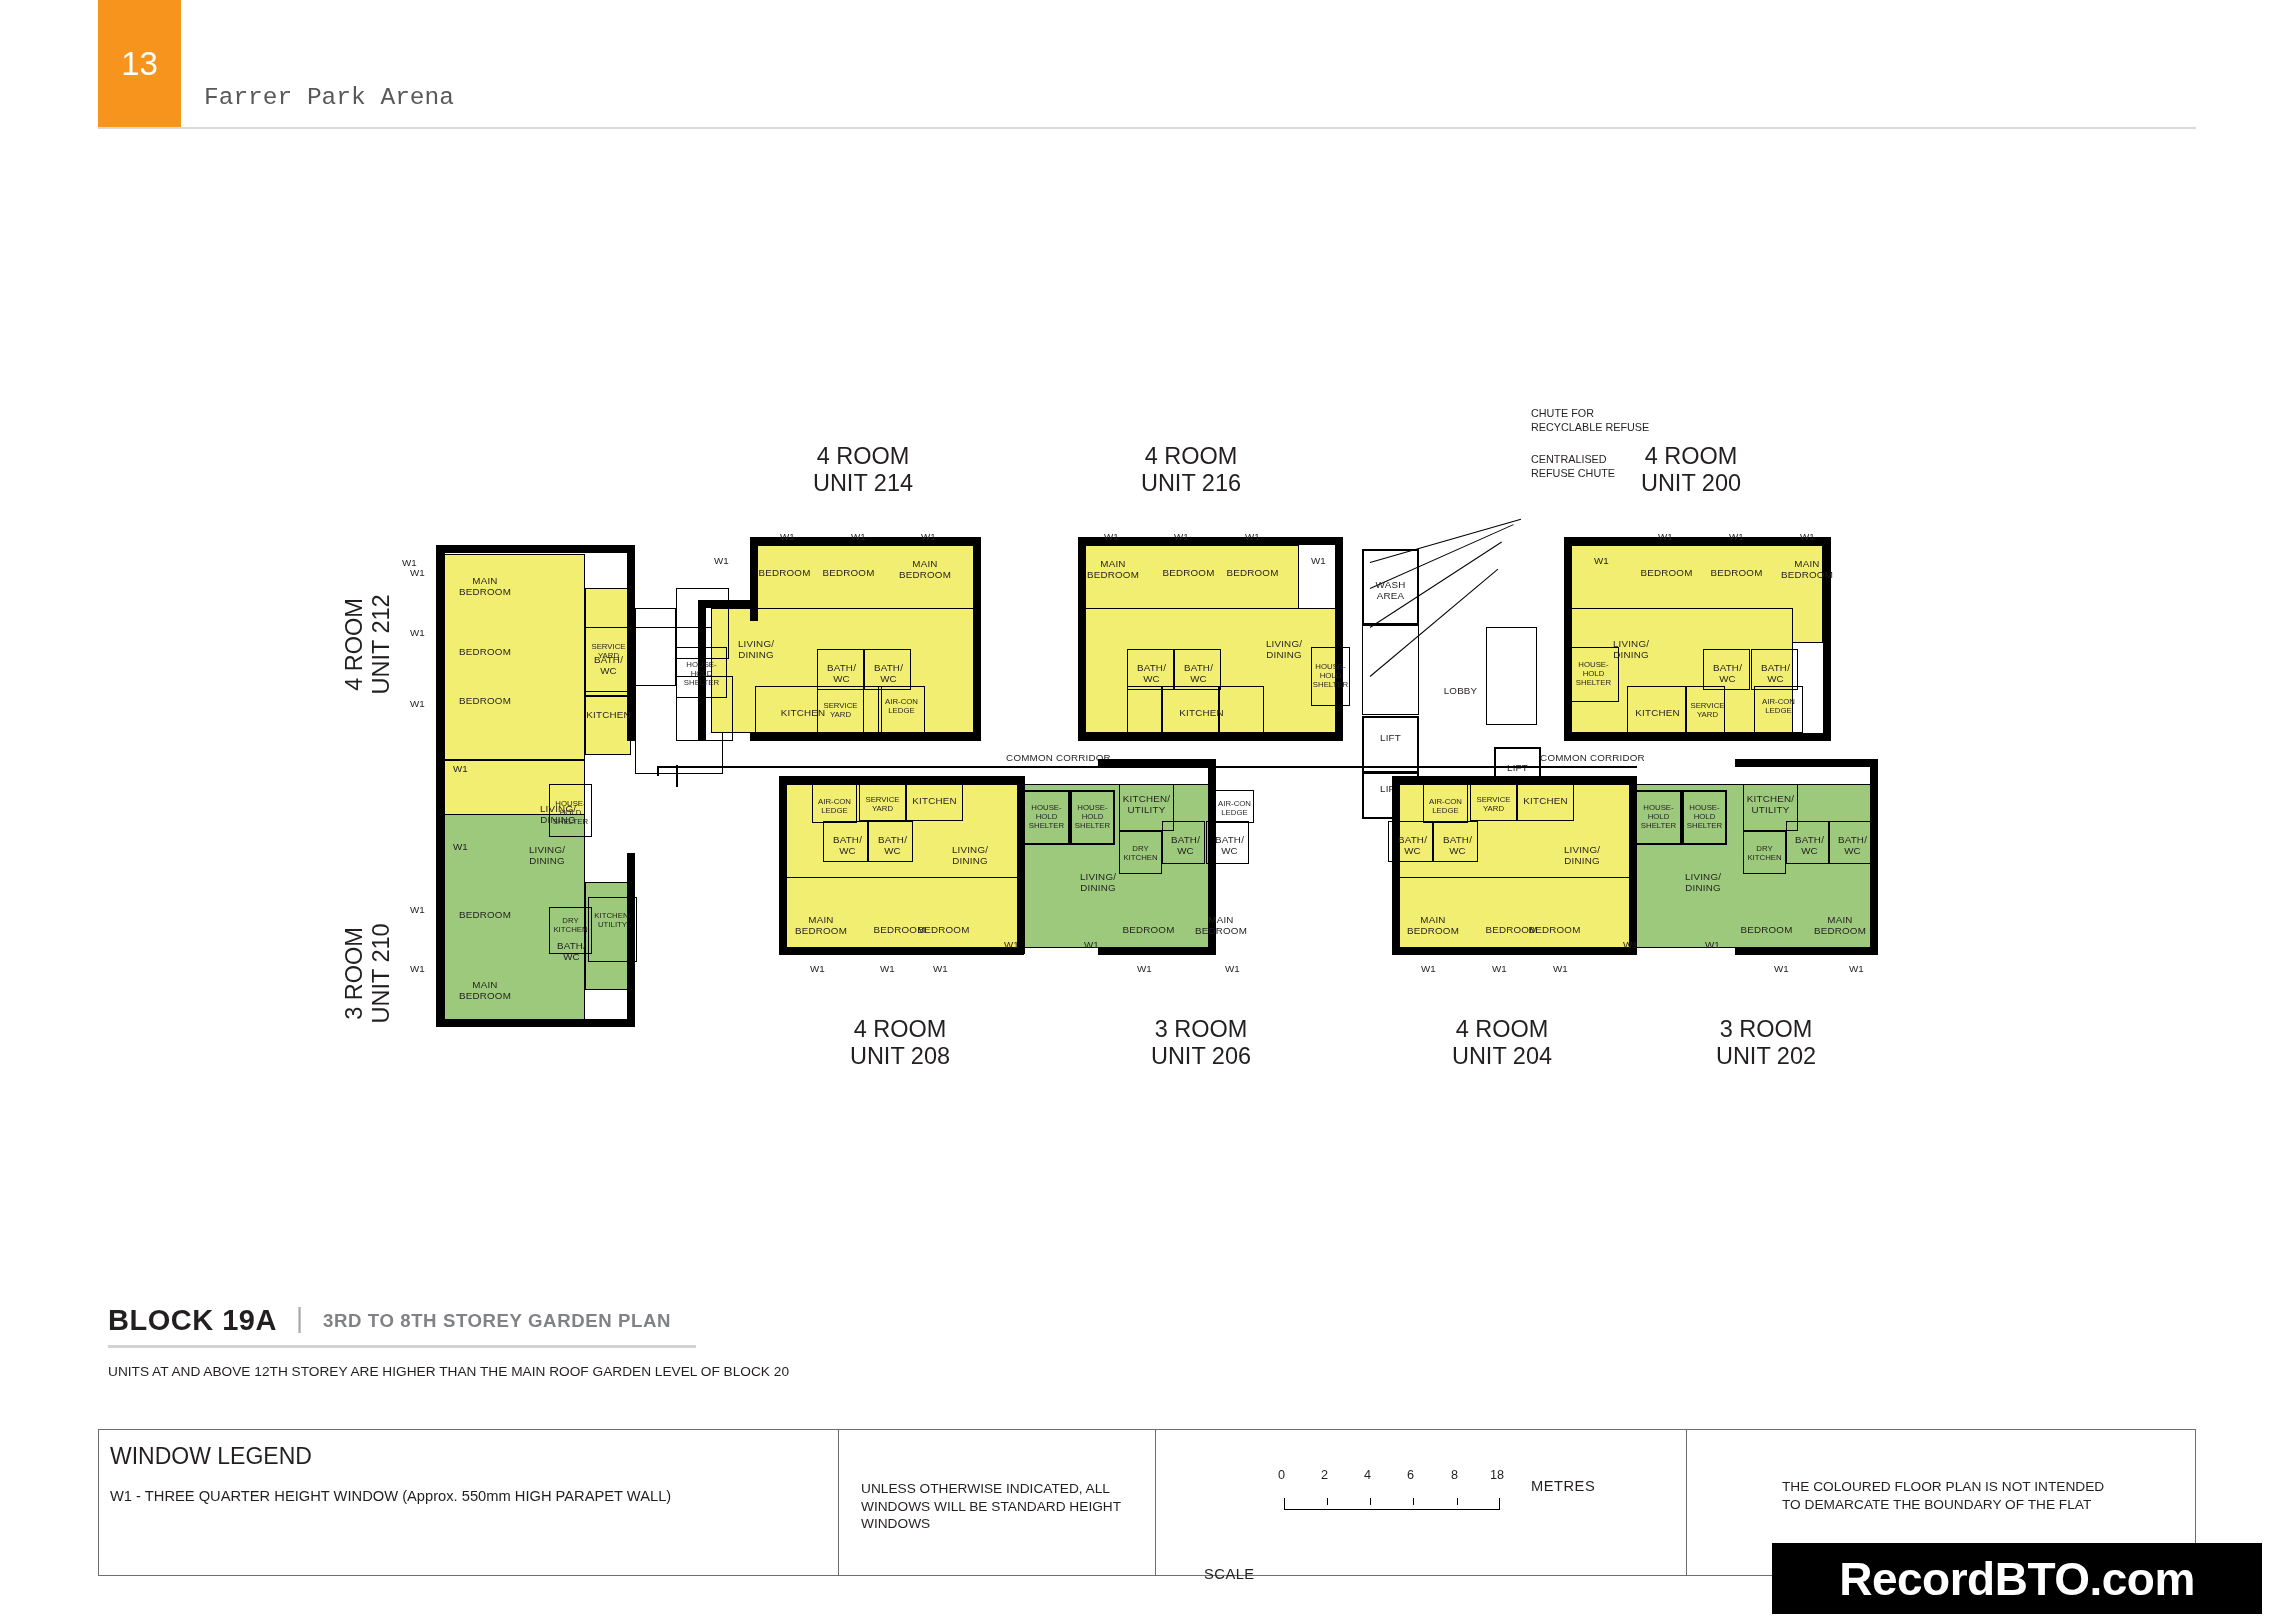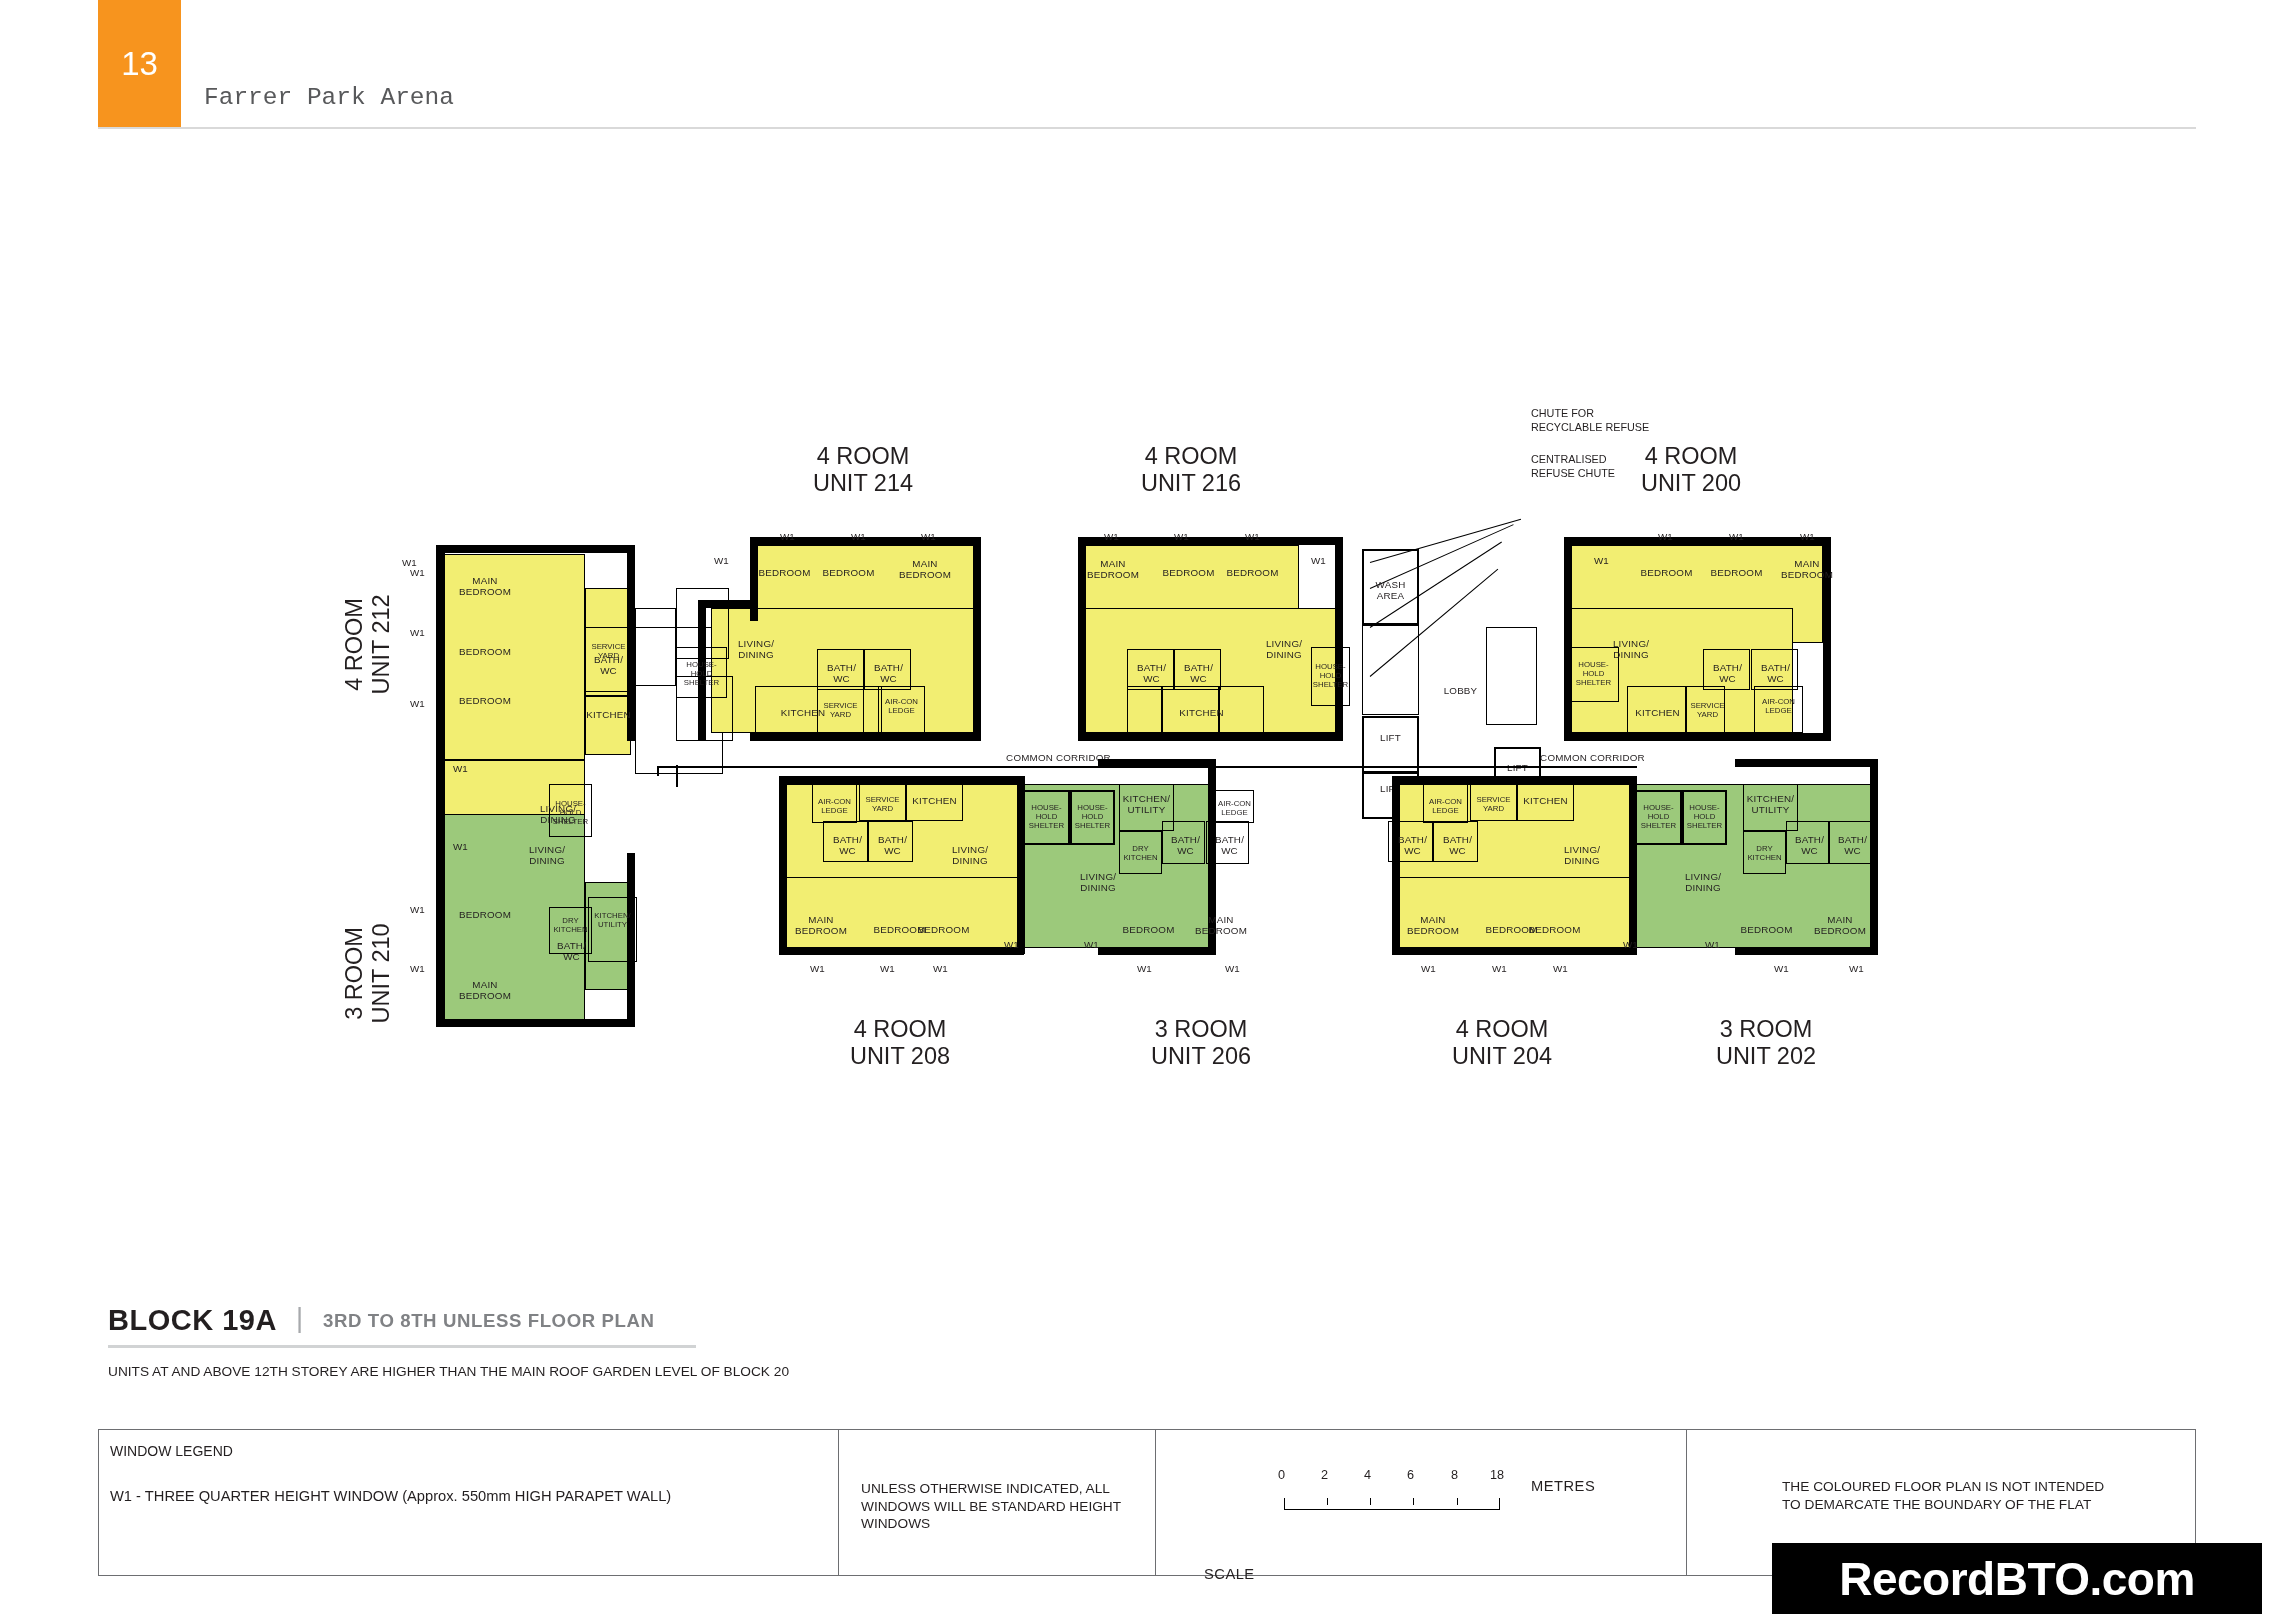--- a/index.html
+++ b/index.html
@@ -33,21 +33,21 @@
 
   
   #block-title{position:absolute;left:108px;top:1304px;font-size:29px;font-weight:bold;letter-spacing:0.5px;}
   #block-sep{position:absolute;left:296px;top:1302px;font-size:27.4px;color:#a7a9ac;}
   #block-sub{position:absolute;left:323px;top:1310px;font-size:18.6px;font-weight:bold;color:#808285;letter-spacing:0.6px;}
   #block-rule{position:absolute;left:108px;top:1345px;width:588px;height:2.9px;background:#d1d3d4;}
   #block-note{position:absolute;left:108px;top:1364px;font-size:13.7px;color:#231f20;}
 
   #legend-box{position:absolute;left:98px;top:1429px;width:2098px;height:147px;border:1px solid #6d6e71;box-sizing:border-box;}
   .vdiv{position:absolute;top:1429px;width:1px;height:147px;background:#6d6e71;}
-  #legend-title{position:absolute;left:110px;top:1443px;font-size:14px;}
+  #legend-title{position:absolute;left:110px;top:1443px;font-size:23px;}
   #legend-w1{position:absolute;left:110px;top:1488px;font-size:14.7px;}
   #unless-note{position:absolute;left:861px;top:1480px;font-size:13.7px;line-height:17.6px;white-space:pre;}
   #scale-word{position:absolute;left:1204px;top:1566px;font-size:14.7px;letter-spacing:0.5px;}
   #metres-word{position:absolute;left:1531px;top:1478px;font-size:14.7px;letter-spacing:0.5px;}
   #scale-bar{position:absolute;left:1284px;top:1498px;width:216px;height:11.8px;border:1px solid #000;border-top:none;box-sizing:border-box;}
   .stick{position:absolute;width:1px;height:6.9px;background:#000;top:1498px;}
   .snum{position:absolute;font-size:12.7px;top:1468px;}
   #colour-note{position:absolute;left:1782px;top:1478px;font-size:13.7px;line-height:17.6px;white-space:pre;}
 
   #wm{position:absolute;left:1772px;top:1543px;width:490px;height:71px;background:#000;color:#fff;
@@ -394,21 +394,21 @@
   <div class="w1" style="left:1623px;top:939px;">W1</div>
   <div class="w1" style="left:1705px;top:939px;">W1</div>
   <div class="w1" style="left:1774px;top:963px;">W1</div>
   <div class="w1" style="left:1849px;top:963px;">W1</div>
 
   <div class="thin" style="left:657px;top:766px;width:2px;height:9.8px;"></div>
 </div>
 
 <div id="block-title">BLOCK 19A</div>
 <div id="block-sep">|</div>
-<div id="block-sub">3RD TO 8TH UNLESS FLOOR PLAN</div>
+<div id="block-sub">3RD TO 8TH STOREY GARDEN PLAN</div>
 <div id="block-rule"></div>
 <div id="block-note">UNITS AT AND ABOVE 12TH STOREY ARE HIGHER THAN THE MAIN ROOF GARDEN LEVEL OF BLOCK 20</div>
 
 <div id="legend-box"></div>
 <div class="vdiv" style="left:838px;"></div>
 <div class="vdiv" style="left:1155px;"></div>
 <div class="vdiv" style="left:1686px;"></div>
 
 <div id="legend-title">WINDOW LEGEND</div>
 <div id="legend-w1">W1 - THREE QUARTER HEIGHT WINDOW (Approx. 550mm HIGH PARAPET WALL)</div>

